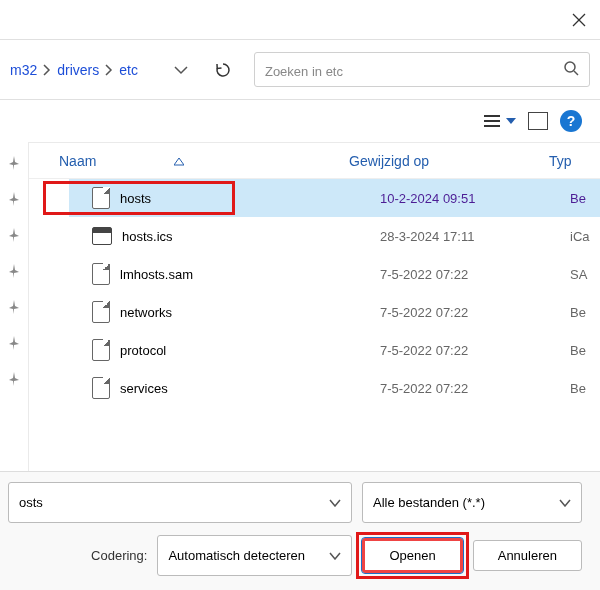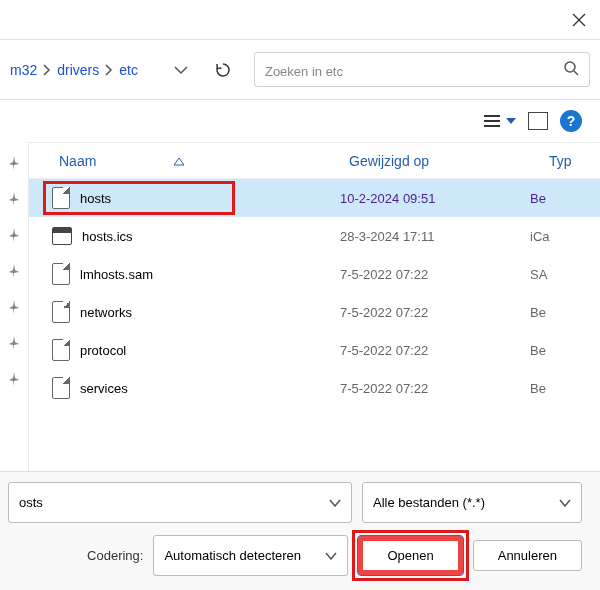--- a/index.html
+++ b/index.html
@@ -114,20 +114,21 @@
   }
   .fheader .col-name { width: 310px; padding-left: 30px; display: flex; align-items: center; gap: 78px;}
   .fheader .col-date { width: 190px; }
   .fheader .col-type { flex: 1; }
   .flist { display: flex; flex-direction: column; }
   .frow {
     display: flex;
     align-items: center;
     height: 38px;
     border: 1px solid transparent;
+    margin-left: 40px;
   }
   .frow.selected {
     background: #cde8f9;
   }
   .red-annot {
     position: absolute;
     border: 3px solid #e01818;
     pointer-events: none;
   }
   .frow .col-name {
@@ -198,21 +199,21 @@
   .btn {
     background: #fff;
     border: 1px solid #bbb;
     border-radius: 3px;
     padding: 7px 24px;
     font-size: 13px;
     font-family: inherit;
     cursor: pointer;
   }
   .btn.primary {
-    border: 5px solid #ef4444;
+    border: 3px solid #ef4444;
     outline: 1px solid #1a6fc9;
   }
   .label { color: #333; }
   .icon-btn { display:flex; align-items:center; justify-content:center; cursor:pointer; }
 </style>
 </head>
 <body>
 
 <div class="titlebar">
   <div class="close-icon icon-btn">

